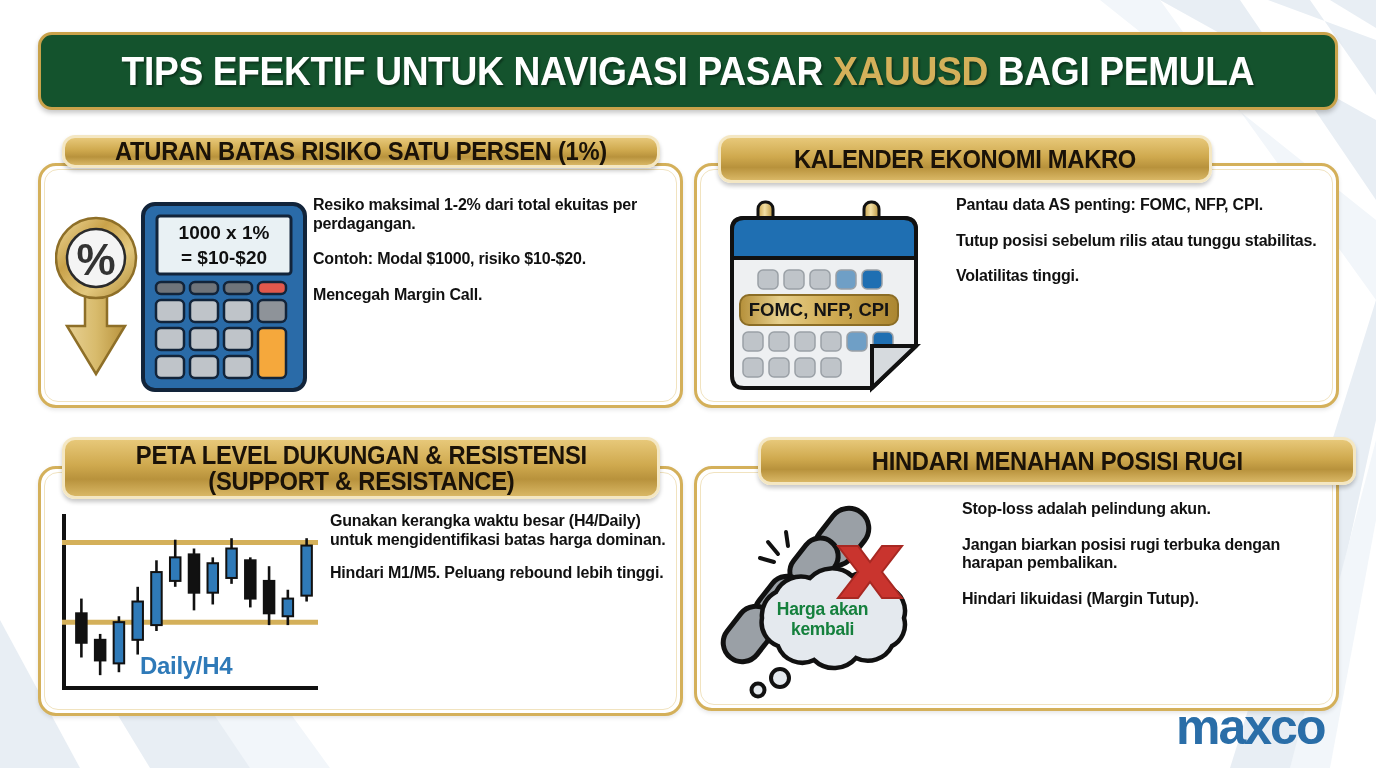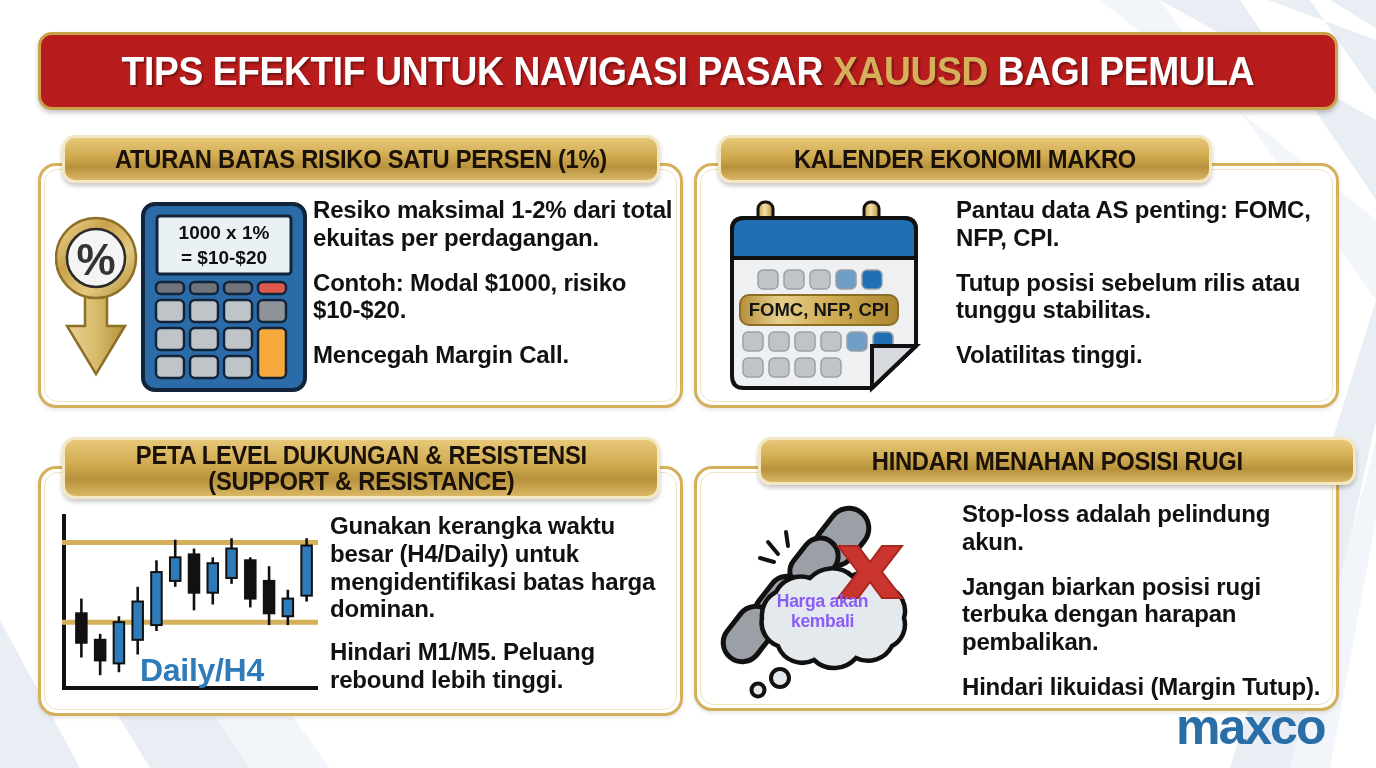--- a/index.html
+++ b/index.html
@@ -12,21 +12,21 @@
   body { position: relative; background: #ffffff; }
 
   
   .bg-stripes { position: absolute; inset: 0; overflow: hidden; z-index: 0; }
   .bg-stripes svg { position: absolute; inset: 0; }
 
   
   .banner {
     position: absolute; left: 38px; top: 32px;
     width: 1300px; height: 78px;
-    background: #b91c1c;
+    background: #14532d;
     border: 3px solid #c9a24a;
     border-radius: 14px;
     display: flex; align-items: center; justify-content: center;
     z-index: 3;
     box-shadow: 0 3px 5px rgba(0,0,0,0.22);
   }
   .banner-title {
     font-size: 40px; font-weight: bold; color: #ffffff;
     letter-spacing: -0.4px; white-space: nowrap;
     text-shadow: 2px 2px 2px rgba(0,0,0,0.35);
@@ -59,64 +59,64 @@
     border-radius: 13px;
     display: flex; align-items: center; justify-content: center;
     text-align: center;
     box-shadow: 0 3px 4px rgba(0,0,0,0.22);
   }
   .pill-text {
     font-size: 25px; font-weight: bold; color: #1a1208;
     letter-spacing: -0.3px; line-height: 1.05;
     transform: scaleX(0.95);
   }
-  #pill-risk { left: 62px;  top: 135px; width: 598px; height: 48px; }
+  #pill-risk { left: 62px;  top: 135px; width: 598px; height: 33px; }
   #pill-cal  { left: 718px; top: 135px; width: 494px; height: 48px; }
   #pill-sr   { left: 62px;  top: 437px; width: 598px; height: 62px; }
   #pill-loss { left: 758px; top: 437px; width: 598px; height: 48px; }
 
   
   .card-body { position: absolute; display: flex; z-index: 3; }
   #body-risk { left: 55px;  top: 196px; width: 618px; height: 208px; }
   #body-cal  { left: 714px; top: 196px; width: 618px; height: 208px; }
   #body-sr   { left: 50px;  top: 512px; width: 628px; height: 198px; }
   #body-loss { left: 710px; top: 500px; width: 622px; height: 205px; }
 
   .art { flex: 0 0 auto; position: relative; }
   .txt { flex: 1 1 auto; position: relative; }
   .txt p {
-    font-size: 24px; font-weight: bold; color: #111111;
+    font-size: 16px; font-weight: bold; color: #111111;
     line-height: 1.16; letter-spacing: -0.2px;
     margin-bottom: 17px;
   }
   .txt p:last-child { margin-bottom: 8px; }
   #body-sr .txt p { margin-bottom: 15px; }
   #body-loss .txt p { margin-bottom: 17px; }
   #body-loss .txt p.tight { margin-bottom: 0; }
 
   
   .calc-wrap { position: relative; width: 258px; height: 200px; }
 
   
   .cal-wrap { position: relative; width: 242px; height: 200px; }
 
   
   .chart-wrap { position: relative; width: 280px; height: 195px; }
   .chart-label {
     position: absolute; left: 90px; top: 140px;
-    font-size: 32px; font-weight: bold; color: #2f7ab8;
+    font-size: 24px; font-weight: bold; color: #2f7ab8;
     letter-spacing: -0.3px;
   }
 
   
   .chain-wrap { position: relative; width: 252px; height: 200px; }
   .bubble-text {
-    position: absolute; left: 40px; top: 92px; width: 145px;
+    position: absolute; left: 40px; top: 100px; width: 145px;
     text-align: center; font-size: 17.5px; font-weight: bold;
-    color: #8b5cf6; line-height: 1.14; letter-spacing: -0.3px;
+    color: #15803d; line-height: 1.14; letter-spacing: -0.3px;
   }
 
   
   .logo {
     position: absolute; right: 30px; bottom: 16px;
     z-index: 5;
     display: flex; align-items: flex-end;
   }
 </style>
 </head>

